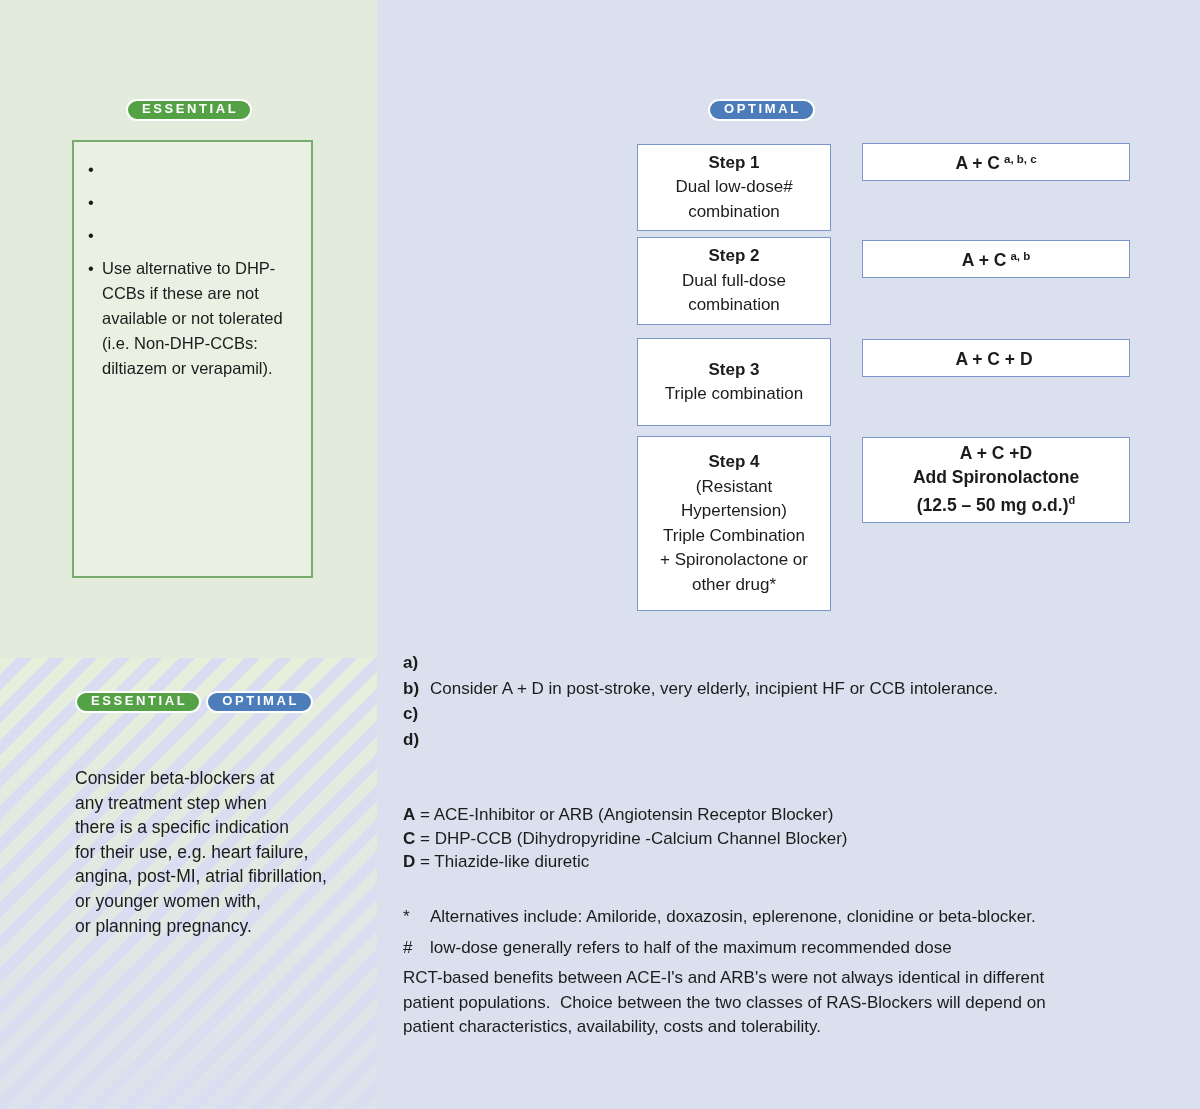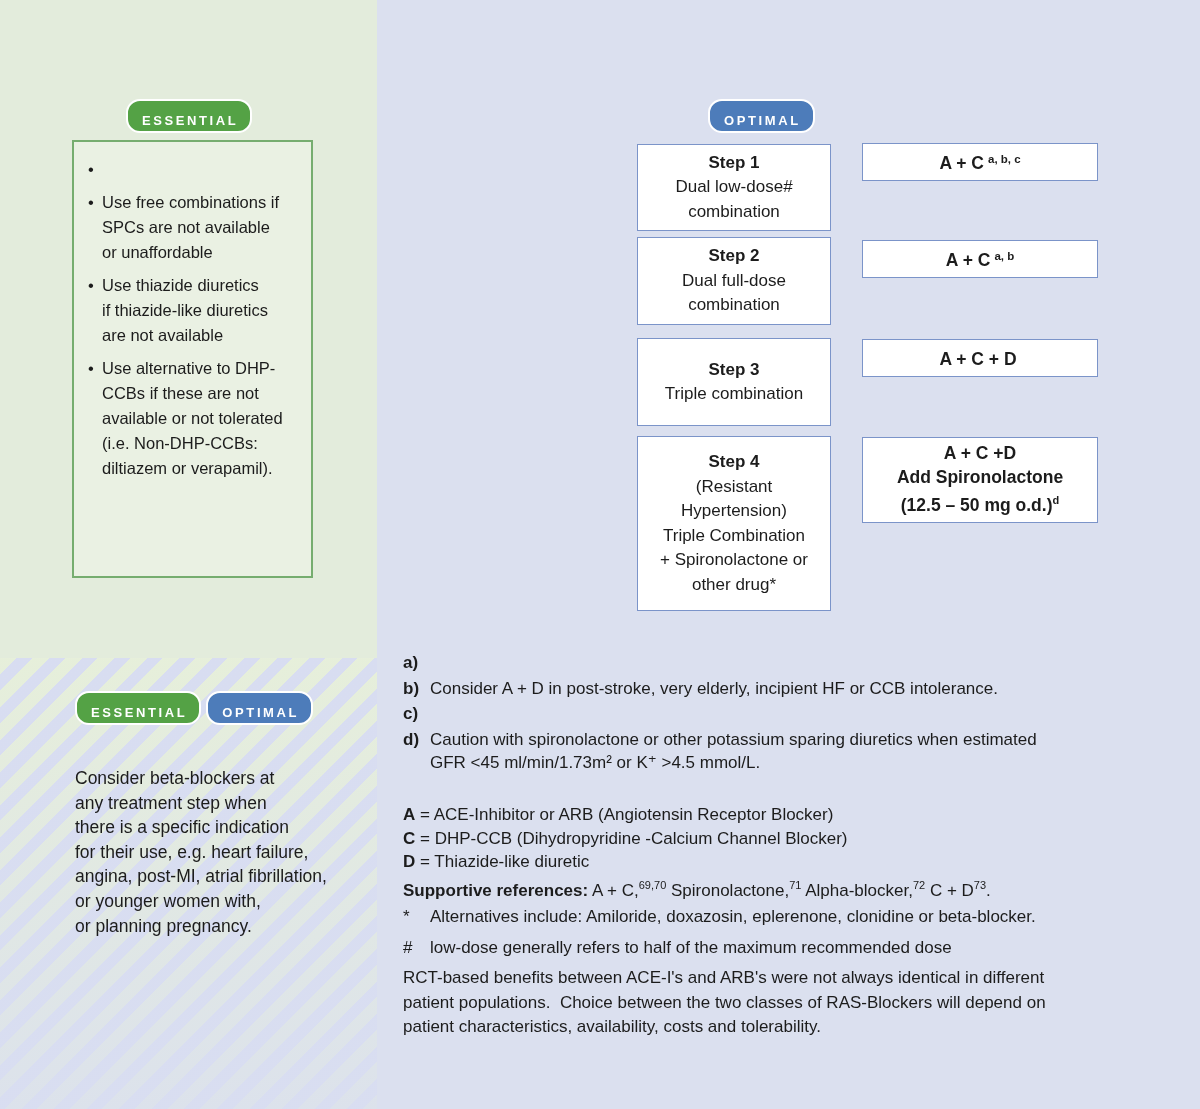--- a/index.html
+++ b/index.html
@@ -15,21 +15,21 @@
     background:
       linear-gradient(to bottom, rgba(217,222,241,0.05) 0%, rgba(217,222,241,0.78) 100%),
       repeating-linear-gradient(135deg, #e7f0d9 0px, #e7f0d9 12px, #d8ddf1 12px, #d8ddf1 23px);
   }
   .panel-lavender{ left:377px; top:0; width:823px; height:1109px; background:#dbe0ef; }
 
   .badge {
     display:inline-block; box-sizing:border-box;
     border:2px solid #ffffff; border-radius:14px;
     color:#ffffff; font-weight:bold; font-size:13px; letter-spacing:2.6px;
-    padding:12px 12px 3px 14px; line-height:15px; white-space:nowrap;
+    padding:0 12px 3px 14px; line-height:15px; white-space:nowrap;
   }
   .badge-green { background:#54a245; }
   .badge-blue  { background:#4d7cba; }
   .abs { position:absolute; }
 
   
   .essential-box {
     position:absolute; left:72px; top:140px; width:241px; height:438px;
     box-sizing:border-box; border:2px solid #76ad6f; background:#eaf1e3;
     padding:15px 6px 8px 14px;
@@ -47,21 +47,21 @@
   .wbox {
     position:absolute; box-sizing:border-box; background:#ffffff;
     border:1.5px solid #7b94c9; display:flex; flex-direction:column;
     align-items:center; justify-content:center; text-align:center;
   }
   .spc-box { left:430px; top:287px; width:182px; height:85px; border-width:2px;
              font-weight:bold; font-size:17px; line-height:23.5px; }
   .step-box { left:637px; width:194px; font-size:17px; line-height:24.5px; }
   .step-title { font-weight:bold; }
   .step-body { white-space:pre; }
-  .combo-box { left:862px; width:236px; font-weight:bold; font-size:17.5px; line-height:23.5px; }
+  .combo-box { left:862px; width:268px; font-weight:bold; font-size:17.5px; line-height:23.5px; }
   .combo-main { display:inline-block; }
   sup.small { font-size:11px; font-weight:bold; }
   .combo-sup { font-size:11.5px; font-weight:bold; vertical-align:6px; margin-left:4px; }
 
   
   .fn-block { position:absolute; left:403px; top:651px; width:780px; }
   .fn-row { display:flex; font-size:17px; line-height:23.6px; margin-bottom:2px; }
   .fn-label { width:27px; flex:none; font-weight:bold; }
   .fn-text { white-space:pre; }
 
@@ -88,29 +88,23 @@
   <div class="panel panel-lavender"></div>
 
   <span class="badge badge-green abs" style="left:126px; top:99px;">ESSENTIAL</span>
 
   <div class="essential-box">
     <div class="bullet">
       <span class="marker">•</span>
     </div>
     <div class="bullet">
       <span class="marker">•</span>
-      <span class="btxt">Use free combinations if
-SPCs are not available
-or unaffordable</span>
-    </div>
-    <div class="bullet">
-      <span class="marker">•</span>
-      <span class="btxt">Use thiazide diuretics
-if thiazide-like diuretics
-are not available</span>
+    </div>
+    <div class="bullet">
+      <span class="marker">•</span>
     </div>
     <div class="bullet">
       <span class="marker">•</span>
       <span class="btxt">Use alternative to DHP-
 CCBs if these are not
 available or not tolerated
 (i.e. Non-DHP-CCBs:
 diltiazem or verapamil).</span>
     </div>
   </div>
@@ -174,34 +168,29 @@
     </div>
     <div class="fn-row">
       <span class="fn-label">b)</span>
       <span class="fn-text">Consider A + D in post-stroke, very elderly, incipient HF or CCB intolerance.</span>
     </div>
     <div class="fn-row">
       <span class="fn-label">c)</span>
     </div>
     <div class="fn-row">
       <span class="fn-label">d)</span>
-      <span class="fn-text">Caution with spironolactone or other potassium sparing diuretics when estimated
-GFR &lt;45 ml/min/1.73m² or K⁺ &gt;4.5 mmol/L.</span>
     </div>
   </div>
 
   <div class="def-block">
     <div><span class="def-term">A</span><span> = ACE-Inhibitor or ARB (Angiotensin Receptor Blocker)</span></div>
     <div><span class="def-term">C</span><span> = DHP-CCB (Dihydropyridine -Calcium Channel Blocker)</span></div>
     <div><span class="def-term">D</span><span> = Thiazide-like diuretic</span></div>
   </div>
 
-  <div class="refs-line">
-    <span class="refs-label">Supportive references:</span><span> A + C,</span><sup>69,70</sup><span> Spironolactone,</span><sup>71</sup><span> Alpha-blocker,</span><sup>72</sup><span> C + D</span><sup>73</sup><span>.</span>
-  </div>
 
   <div class="note-row star-note">
     <span class="note-symbol">*</span>
     <span>Alternatives include: Amiloride, doxazosin, eplerenone, clonidine or beta-blocker.</span>
   </div>
   <div class="note-row hash-note">
     <span class="note-symbol">#</span>
     <span>low-dose generally refers to half of the maximum recommended dose</span>
   </div>
 

